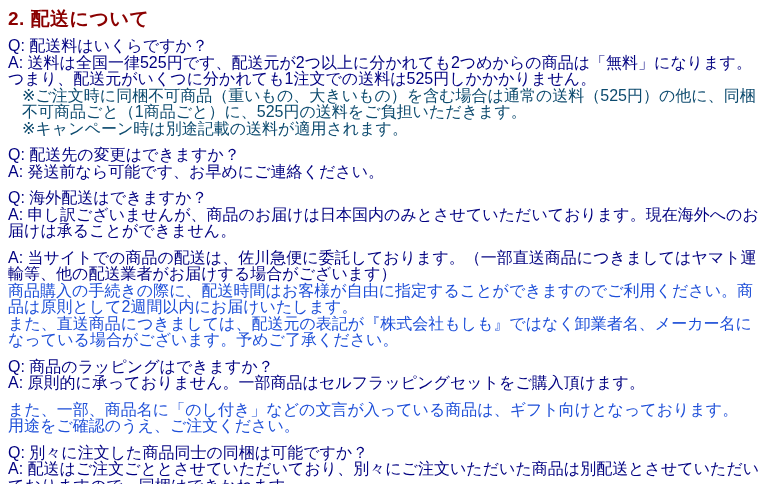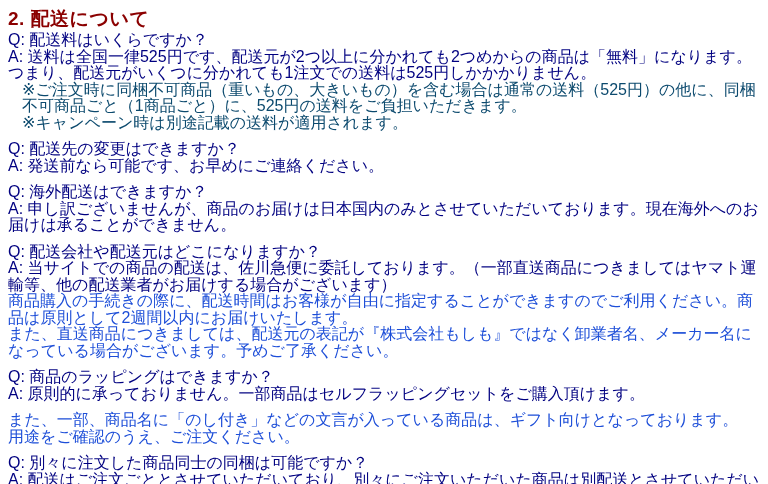--- a/index.html
+++ b/index.html
@@ -20,21 +20,21 @@
     height: 484px;
     position: relative;
     box-sizing: border-box;
     padding: 4px 6px 0 6px;
   }
   .section-title {
     color: #8b0000;
     font-size: 19px;
     font-weight: bold;
     line-height: 26px;
-    margin: 2px 0 0 2px;
+    margin: 2px 0 6px 2px;
     letter-spacing: 0.5px;
   }
   .qa-block {
     margin: 0 0 10px 2px;
   }
   .qa-line {
     color: #000080;
     font-size: 16px;
     line-height: 16.5px;
     margin: 0;
@@ -63,21 +63,20 @@
       </div>
       <div class="qa-block">
         <div class="qa-line">Q: 配送先の変更はできますか？</div>
         <div class="qa-line">A: 発送前なら可能です、お早めにご連絡ください。</div>
       </div>
       <div class="qa-block">
         <div class="qa-line">Q: 海外配送はできますか？</div>
         <div class="qa-line">A: 申し訳ございませんが、商品のお届けは日本国内のみとさせていただいております。現在海外へのお届けは承ることができません。</div>
       </div>
       <div class="qa-block">
-        <div class="qa-line">Q: 配送会社や配送元はどこになりますか？</div>
         <div class="qa-line">A: 当サイトでの商品の配送は、佐川急便に委託しております。（一部直送商品につきましてはヤマト運輸等、他の配送業者がお届けする場合がございます）</div>
         <div class="qa-line plain">商品購入の手続きの際に、配送時間はお客様が自由に指定することができますのでご利用ください。商品は原則として2週間以内にお届けいたします。</div>
         <div class="qa-line plain">また、直送商品につきましては、配送元の表記が『株式会社もしも』ではなく卸業者名、メーカー名になっている場合がございます。予めご了承ください。</div>
       </div>
       <div class="qa-block">
         <div class="qa-line">Q: 商品のラッピングはできますか？</div>
         <div class="qa-line">A: 原則的に承っておりません。一部商品はセルフラッピングセットをご購入頂けます。</div>
       </div>
       <div class="qa-block">
         <div class="qa-line plain">また、一部、商品名に「のし付き」などの文言が入っている商品は、ギフト向けとなっております。</div>

